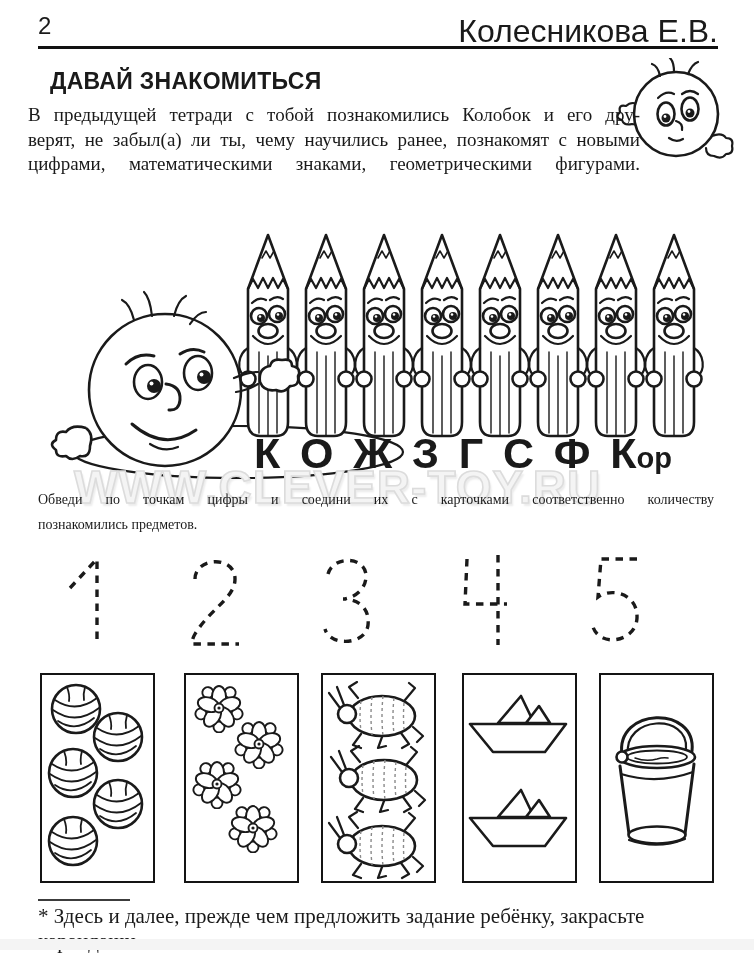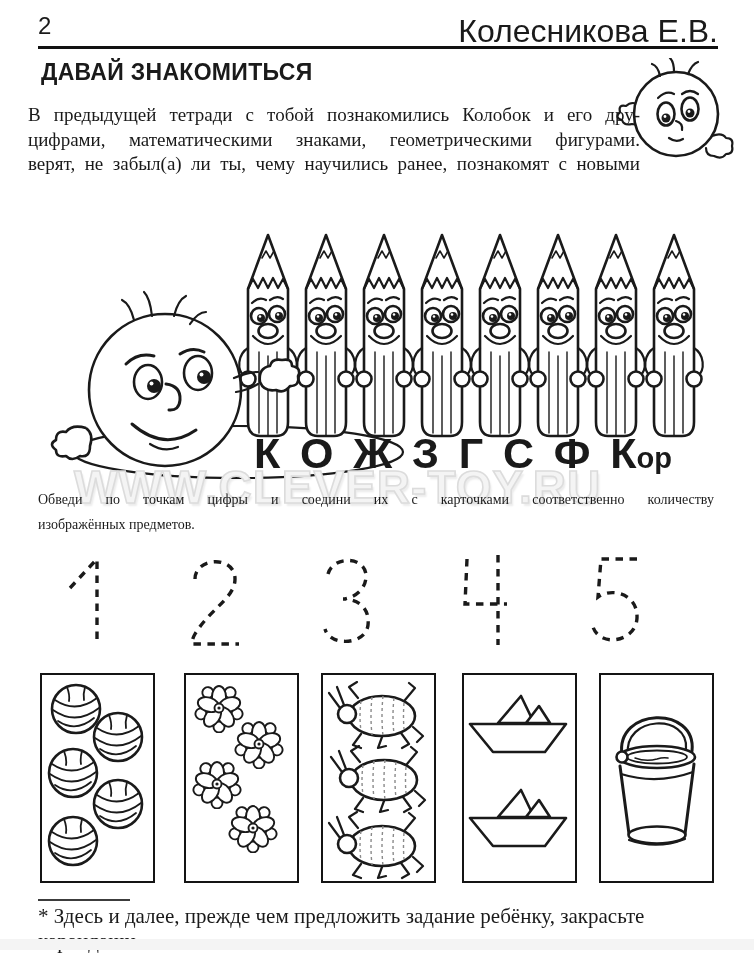--- a/index.html
+++ b/index.html
@@ -8,21 +8,21 @@
   svg{display:block}
   .ink{fill:none;stroke:#1a1a1a;stroke-width:2.2;stroke-linecap:round;stroke-linejoin:round}
   .ink3{fill:none;stroke:#1a1a1a;stroke-width:3;stroke-linecap:round;stroke-linejoin:round}
   .fillw{fill:#fff;stroke:#1a1a1a;stroke-width:2.6;stroke-linejoin:round}
   .pupil{fill:#1a1a1a;stroke:none}
   .hl{fill:#fff;stroke:none}
 
   .pnum{position:absolute;left:38px;top:12px;font-family:"Liberation Sans",sans-serif;font-size:24px;}
   .author{position:absolute;right:36px;top:13px;font-family:"Liberation Sans",sans-serif;font-size:32px;}
   .hrule{position:absolute;left:38px;top:46px;width:680px;height:3px;background:#111;}
-  .title{position:absolute;left:38px;top:56px;margin:3px;font-family:"Liberation Sans",sans-serif;
+  .title{position:absolute;left:38px;top:56px;margin:12px;font-family:"Liberation Sans",sans-serif;
          font-weight:bold;font-size:23px;letter-spacing:.3px;}
   .kolobok-tr{position:absolute;left:612px;top:58px;}
 
   .intro{position:absolute;left:28px;top:103px;width:612px;font-size:19px;line-height:24.7px;}
   .jline{text-align:justify;text-align-last:justify;}
 
   .illustration{position:absolute;left:38px;top:232px;z-index:1;}
   .letters{position:absolute;left:254px;top:432px;width:418px;display:flex;justify-content:space-between;
            align-items:baseline;font-family:"Liberation Sans",sans-serif;font-weight:bold;font-size:43px;
            line-height:1;z-index:3;}
@@ -155,22 +155,22 @@
     <circle class="pupil" cx="54" cy="60" r="4.5"></circle>
       <circle class="hl" cx="53" cy="58.5" r="1.4"></circle>
     <circle class="pupil" cx="78" cy="55" r="4.5"></circle>
       <circle class="hl" cx="77" cy="53.5" r="1.4"></circle>
     <path class="ink" d="M64,63 q7,2 6,9"></path>
     <path class="ink" d="M57,80 q7,5 14,1"></path>
   </svg>
 
   <div class="intro">
     <div class="jline">В предыдущей тетради с тобой познакомились Колобок и его дру-</div>
+    <div class="jline">верят, не забыл(а) ли ты, чему научились ранее, познакомят с новыми</div>
     <div class="jline">цифрами, математическими знаками, геометрическими фигурами.</div>
-    <div class="jline">верят, не забыл(а) ли ты, чему научились ранее, познакомят с новыми</div>
   </div>
 
   <svg class="illustration" width="678" height="248" viewBox="0 0 678 248">
     <ellipse class="ink" cx="200" cy="220" rx="165" ry="26"></ellipse>
     <use href="#g-pencil" x="202" y="0"></use>
       <use href="#g-pencil" x="260" y="0"></use>
     <use href="#g-pencil" x="318" y="0"></use>
       <use href="#g-pencil" x="376" y="0"></use>
     <use href="#g-pencil" x="434" y="0"></use>
       <use href="#g-pencil" x="492" y="0"></use>
@@ -203,21 +203,21 @@
     <span>Г</span>
     <span>С</span>
     <span>Ф</span>
     <span><span>К</span><span class="small">ор</span></span>
   </div>
 
   <div class="watermark">WWW.CLEVER-TOY.RU</div>
 
   <div class="task">
     <div class="jline">Обведи по точкам цифры и соедини их с карточками соответственно количеству</div>
-    <div>изображённых предметов.</div>
+    <div>познакомились предметов.</div>
   </div>
 
   <div class="digit" style="left:56px">
     <span class="sr">1</span>
     <svg width="70" height="95" viewBox="0 0 70 95">
         <path class="dash" d="M14,36 L41,7 L41,93"></path>
       </svg>
   </div>
   <div class="digit" style="left:182px">
     <span class="sr">2</span>

